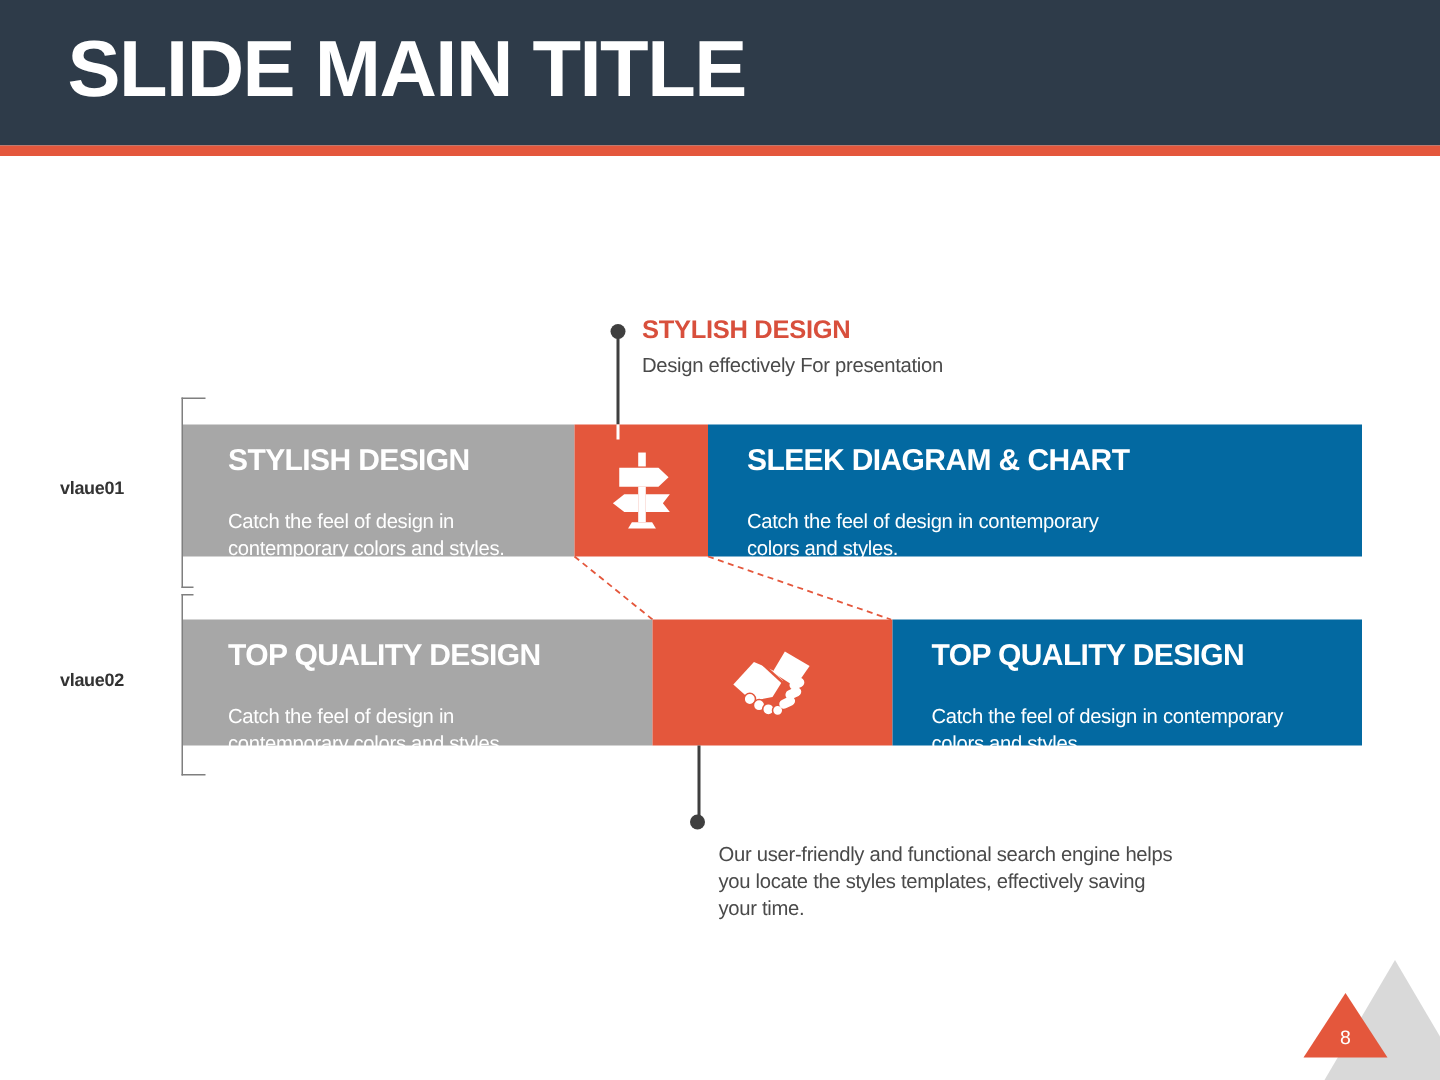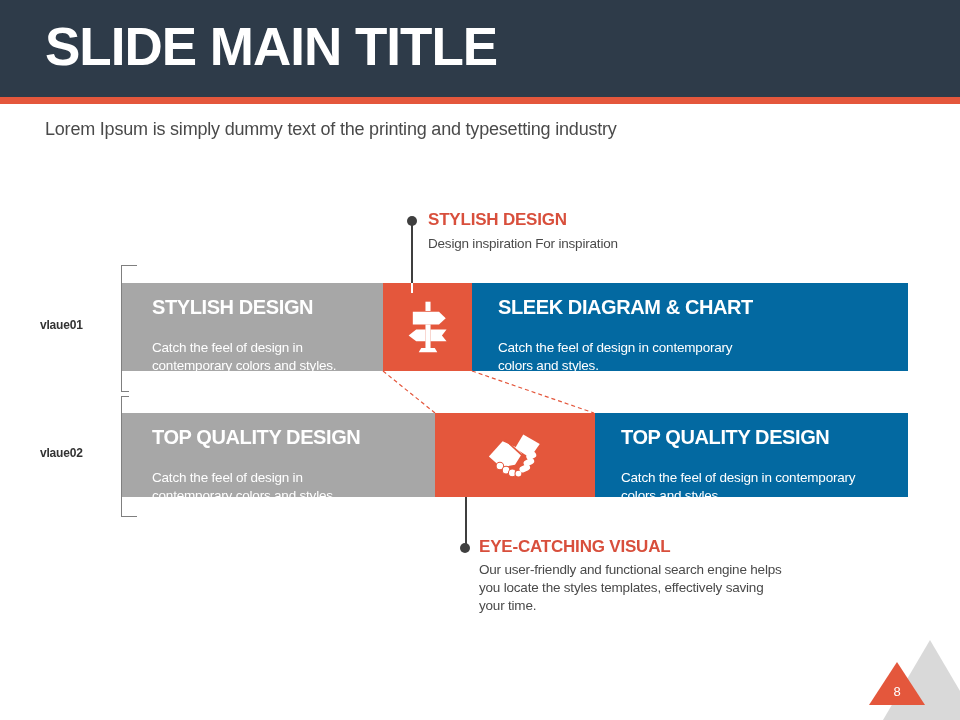--- a/index.html
+++ b/index.html
@@ -47,26 +47,25 @@
 </style>
 </head>
 <body>
 
 <div class="page">
 
   <div class="header">
     <div class="main-title">SLIDE MAIN TITLE</div>
   </div>
   <div class="accent-bar"></div>
-  <div class="subtitle">Lorem Ipsum is simply dummy text of the printing and typesetting industry</div>
 
   <div class="vline" style="left:411px;top:221px;height:62px;"></div>
   <div class="dot" style="left:407px;top:216px;"></div>
   <div class="callout-title" style="left:428px;top:210px;">STYLISH DESIGN</div>
-  <div class="callout-body" style="left:428px;top:235px;width:260px;">Design inspiration For inspiration</div>
+  <div class="callout-body" style="left:428px;top:235px;width:260px;">Design effectively For presentation</div>
 
   <div class="bracket" style="left:121px;top:265px;width:1px;height:127px;"></div>
   <div class="bracket" style="left:121px;top:265px;width:16px;height:1px;"></div>
   <div class="bracket" style="left:121px;top:391px;width:8px;height:1px;"></div>
   <div class="bracket" style="left:121px;top:396px;width:1px;height:121px;"></div>
   <div class="bracket" style="left:121px;top:396px;width:8px;height:1px;"></div>
   <div class="bracket" style="left:121px;top:516px;width:16px;height:1px;"></div>
   <div class="vlaue-label" style="top:318px;">vlaue01</div>
   <div class="vlaue-label" style="top:446px;">vlaue02</div>
 
@@ -118,20 +117,19 @@
       <line x1="34" y1="14" x2="60" y2="38" stroke="#e4573c" stroke-width="2.5"></line>
     </svg>
   </div>
   <div class="box dark pad2" style="left:595px;top:413px;width:313px;height:84px;">
     <div class="box-title">TOP QUALITY DESIGN</div>
     <div class="box-body" style="width:265px;">Catch the feel of design in contemporary colors and styles.</div>
   </div>
 
   <div class="vline" style="left:465px;top:497px;height:47px;"></div>
   <div class="dot" style="left:460px;top:543px;"></div>
-  <div class="callout-title" style="left:479px;top:537px;">EYE-CATCHING VISUAL</div>
   <div class="callout-body" style="left:479px;top:561px;width:310px;">Our user-friendly and functional search engine helps you locate the styles templates, effectively saving your time.</div>
 
   <div class="tri gray-tri"></div>
   <div class="tri orange-tri"></div>
   <div class="page-number">8</div>
 
 </div>
 
 </body></html>

